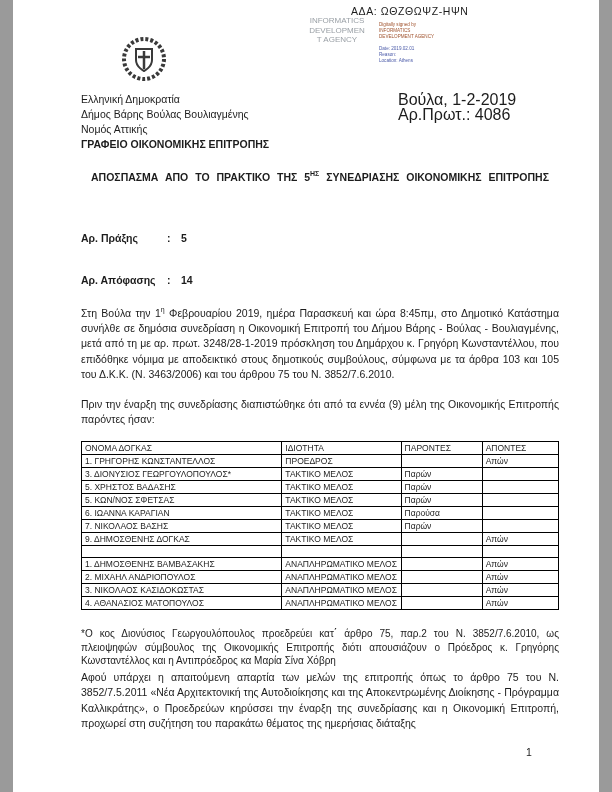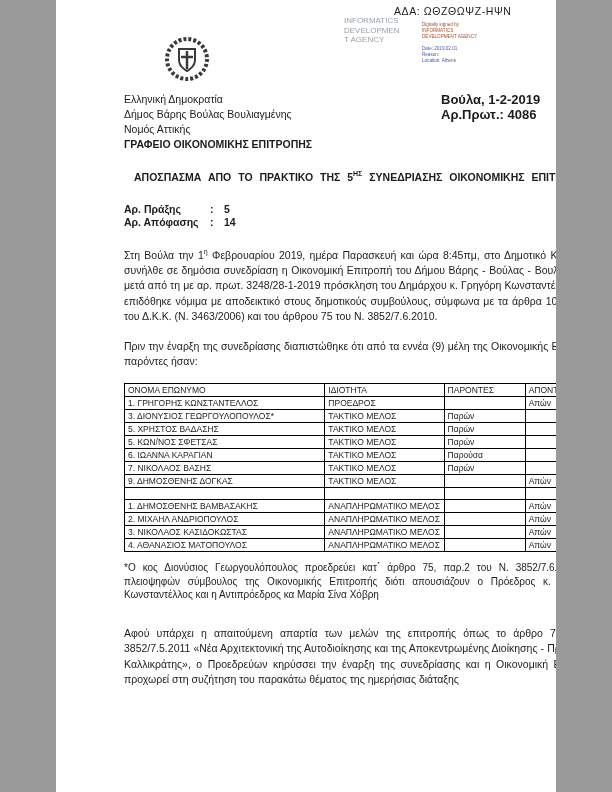--- a/index.html
+++ b/index.html
@@ -1,42 +1,42 @@
 <!DOCTYPE html>
 <html><head>
 <meta charset="utf-8">
 <style>
   * { margin:0; padding:0; box-sizing:border-box; }
   html,body { background:#9a9a9a; }
   body { font-family:"Liberation Sans", sans-serif; }
   .page {
-    position:relative; width:500px; height:792px; margin:0 auto;
+    position:relative; width:586px; height:792px; margin:0 auto;
     background:#ffffff; color:#1c1c1c; overflow:hidden;
   }
   .ada { position:absolute; top:5px; left:338px; font-size:10.5px; letter-spacing:.6px; }
   .stamp { position:absolute; top:16px; left:288px; display:flex; gap:6px; }
-  .stamp-agency { font-size:8px; line-height:1.2; color:#9aa0a6; white-space:pre-line; width:72px; }
+  .stamp-agency { font-size:8px; line-height:1.2; color:#9aa0a6; white-space:pre-line; width:72px;text-align:center; }
   .stamp-details { font-size:4.6px; line-height:1.3; white-space:pre-line; }
   .stamp-details .top { color:#a0522d; }
   .stamp-details .bottom { color:#4a5aa8; }
   .emblem { position:absolute; top:36px; left:108px; width:46px; height:46px; }
   .sender { position:absolute; top:92px; left:68px; font-size:10.5px; line-height:15px; }
   .sender .office { font-weight:bold; }
-  .meta { position:absolute; top:92px; left:385px; font-size:13px; line-height:15px; font-weight:bold; }
+  .meta { position:absolute; top:92px; left:385px; font-size:16px; line-height:15px; font-weight:normal; }
   .content { position:absolute; left:68px; top:170px; width:478px; }
   .title { text-align:center; font-weight:bold; font-size:10.5px; word-spacing:4px; }
   .acts { margin-top:20px; font-size:10.5px; line-height:13.5px; font-weight:bold; }
-  .acts .lbl { display:inline-block; width:86px; }
+  .acts .lbl { display:inline-block; width:86px;margin-top:29px; }
   .acts .col { display:inline-block; width:14px; }
   .para { margin-top:14px; font-size:10.5px; line-height:15.5px; text-align:justify; }
   table { margin-top:13px; border-collapse:collapse; width:100%; font-size:8.5px; table-layout:fixed; }
   th, td { border:1px solid #000; padding:1px 3px; text-align:left; font-weight:normal; height:12.5px; overflow:hidden; white-space:nowrap; }
   col.c-name { width:42%; } col.c-role { width:25%; } col.c-pres { width:17%; } col.c-abs { width:16%; }
-  .footnote { margin-top:9px; font-size:10px; line-height:13.5px; text-align:justify; }
-  .closing { margin-top:24px; font-size:10.5px; line-height:15.5px; text-align:justify; }
+  .footnote { margin-top:17px; font-size:10px; line-height:13.5px; text-align:justify; }
+  .closing { margin-top:2px; font-size:10.5px; line-height:15.5px; text-align:justify; }
   .pageno { position:absolute; left:513px; top:746px; font-size:10.5px; }
   sup { font-size:7px; }
 </style>
 </head>
 <body>
 
 <div class="page">
 
   <div class="ada">ΑΔΑ: ΩΘΖΘΩΨΖ-ΗΨΝ</div>
 
@@ -101,21 +101,21 @@
 
     <table>
       <colgroup>
         <col class="c-name">
           <col class="c-role">
           <col class="c-pres">
           <col class="c-abs">
       </colgroup>
       <tbody>
           <tr>
-        <th>ΟΝΟΜΑ ΕΠΩΝΥΜΟ</th>
+        <th>ΟΝΟΜΑ ΔΟΓΚΑΣ</th>
         <th>ΙΔΙΟΤΗΤΑ</th>
         <th>ΠΑΡΟΝΤΕΣ</th>
         <th>ΑΠΟΝΤΕΣ</th>
       </tr>
       <tr>
         <td>1. ΓΡΗΓΟΡΗΣ ΚΩΝΣΤΑΝΤΕΛΛΟΣ</td>
         <td>ΠΡΟΕΔΡΟΣ</td>
         <td></td>
         <td>Απών</td>
       </tr>

